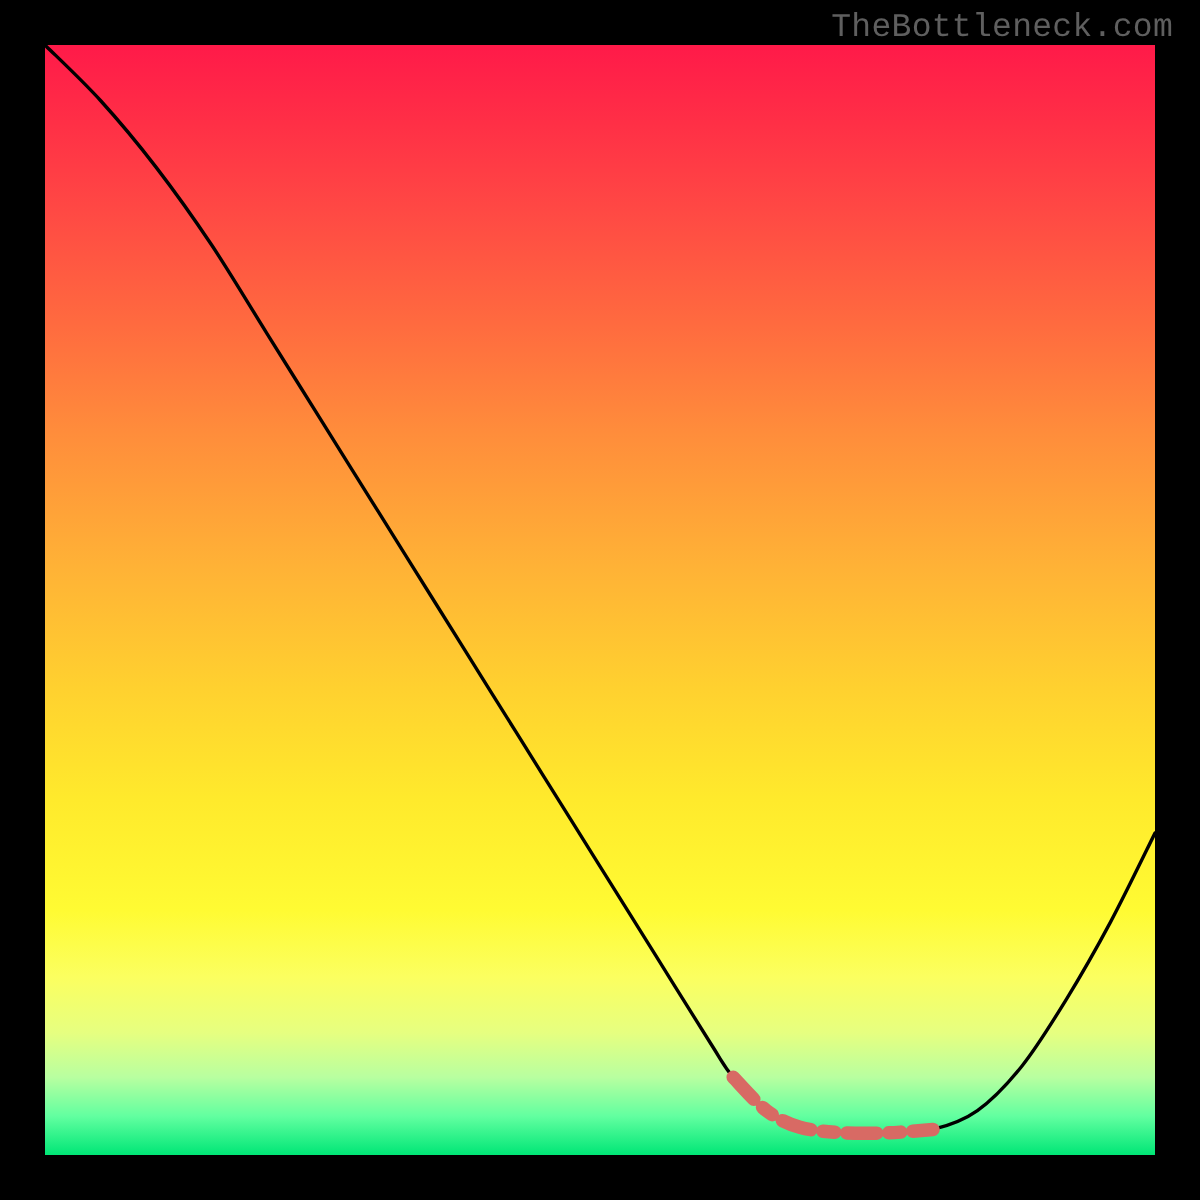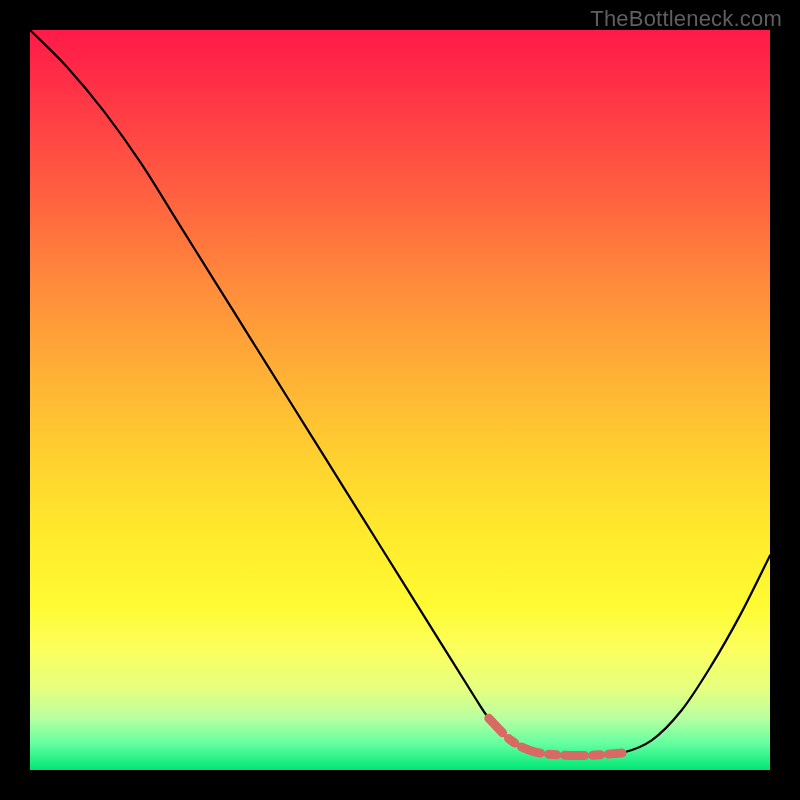--- a/index.html
+++ b/index.html
@@ -2,21 +2,21 @@
 <html><head>
 <meta charset="utf-8">
 <style>
   * { margin: 0; padding: 0; box-sizing: border-box; }
   html, body { width: 800px; height: 800px; overflow: hidden; background: #000; }
   .stage { position: relative; width: 800px; height: 800px; background: #000; }
   .watermark {
     position: absolute;
     top: 6px;
     right: 18px;
-    font-family: Liberation Sans, sans-serif;
+    font-family: Liberation Mono, monospace;
     font-size: 22px;
     color: #5f5f5f;
     font-weight: 500;
     letter-spacing: 0.2px;
   }
   .plot-area {
     position: absolute;
     left: 30px;
     top: 30px;
     width: 740px;

